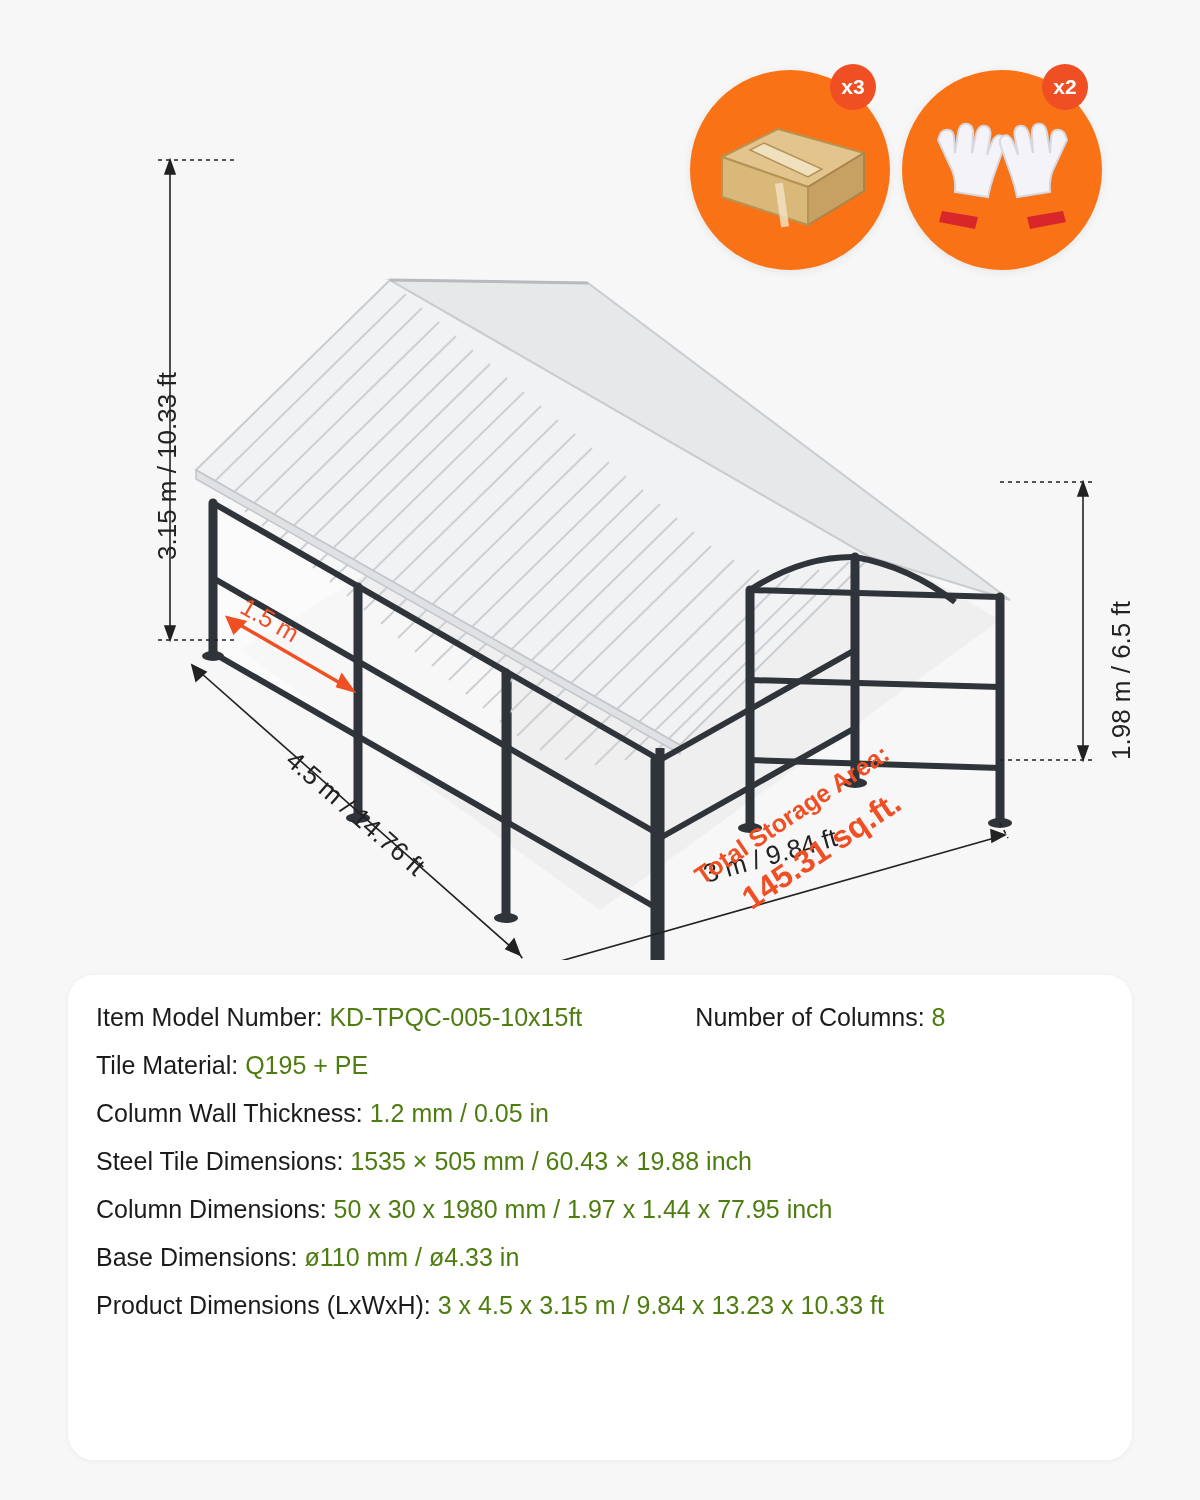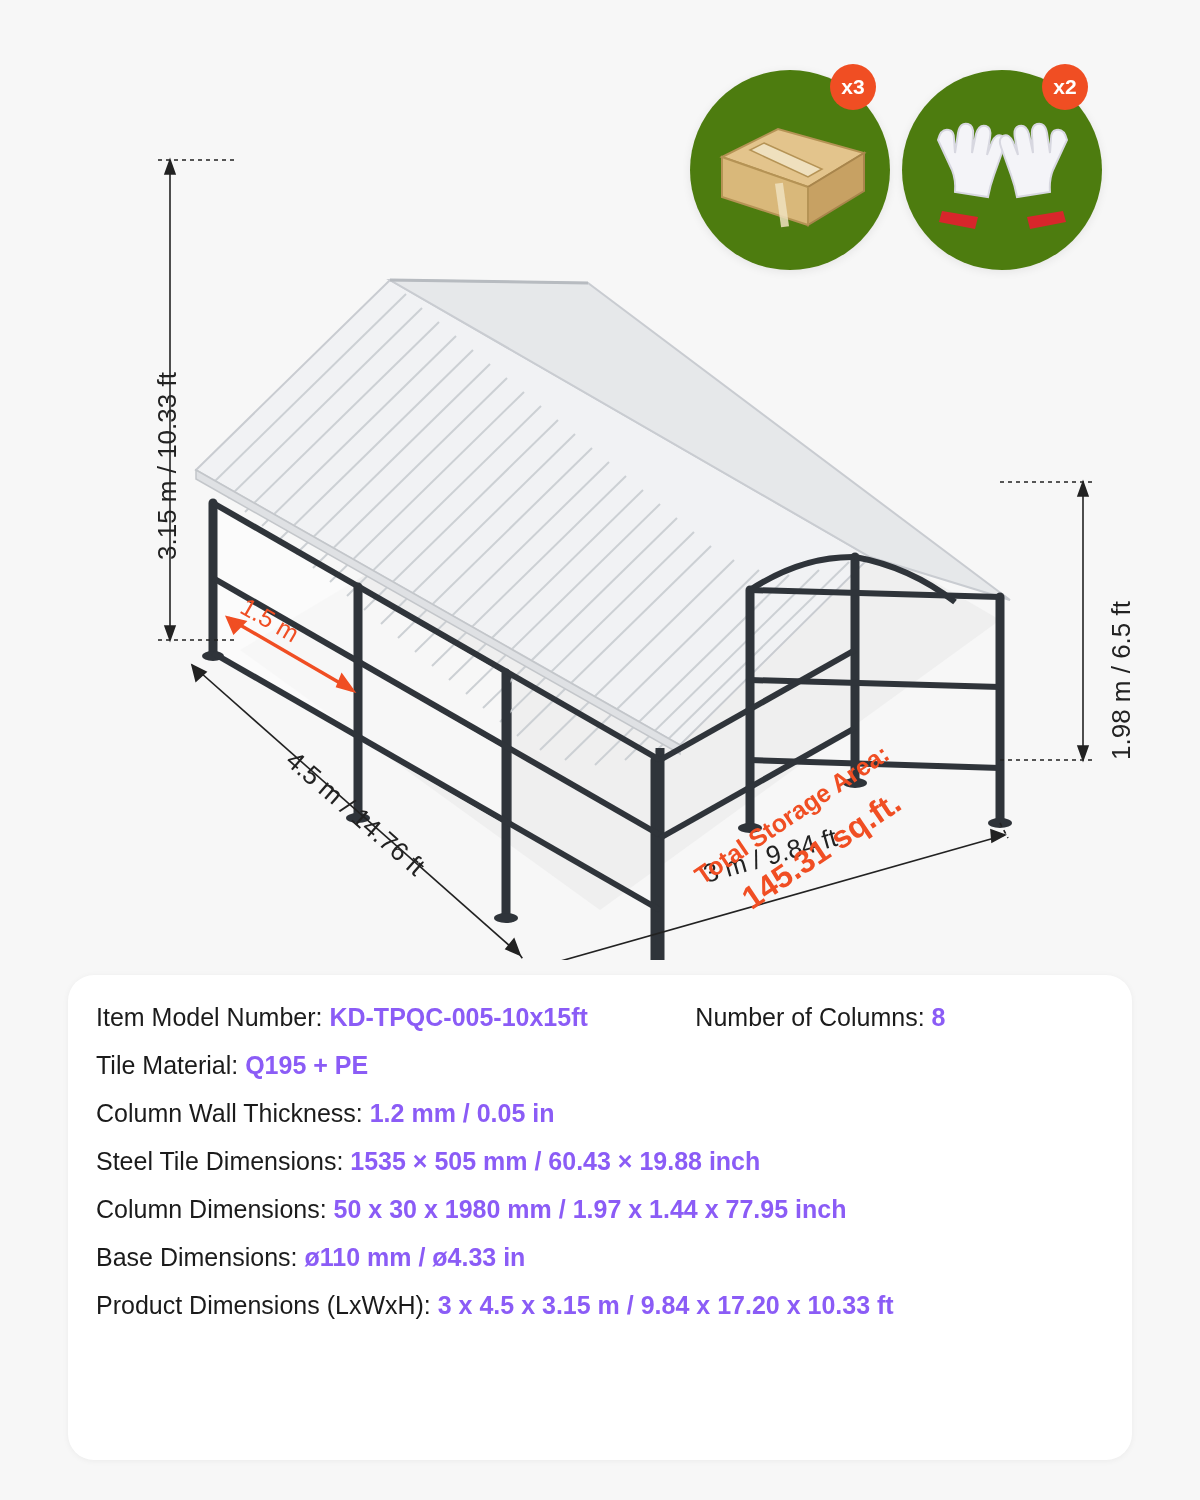--- a/index.html
+++ b/index.html
@@ -25,21 +25,21 @@
     position: absolute;
     top: 40px;
     width: 1200px;
     height: 250px;
   }
   .badge {
     position: absolute;
     width: 200px;
     height: 200px;
     border-radius: 50%;
-    background: #4d7c0f;
+    background: #f97316;
     box-shadow: 0 2px 10px rgba(0,0,0,0.08);
   }
   .badge.box { left: 690px; top: 30px; }
   .badge.gloves { left: 902px; top: 30px; }
   .badge-count {
     position: absolute;
     width: 46px;
     height: 46px;
     border-radius: 50%;
     background: #F04E23;
@@ -105,22 +105,22 @@
     display: flex;
     align-items: baseline;
     margin-bottom: 19px;
   }
   .spec-item {
     font-size: 25px;
     color: #1b1b1b;
     white-space: nowrap;
   }
   .spec-item .val {
-    color: #8b5cf6;
-    font-weight: bold;
+    color: #4d7c0f;
+    font-weight: normal;
   }
   .spec-col-left { width: 610px; }
   .spec-col-right { width: 420px; }
 </style>
 </head>
 <body>
 
 <div class="page">
 
   <div class="badge-wrap">
@@ -331,20 +331,20 @@
       <div class="spec-row">
         <div class="spec-item">
           <span>Base Dimensions:</span>
           <span class="val">ø110 mm / ø4.33 in</span>
         </div>
       </div>
 
       <div class="spec-row">
         <div class="spec-item">
           <span>Product Dimensions (LxWxH):</span>
-          <span class="val">3 x 4.5 x 3.15 m / 9.84  x 17.20  x 10.33 ft</span>
+          <span class="val">3 x 4.5 x 3.15 m / 9.84  x 13.23  x 10.33 ft</span>
         </div>
       </div>
 
     </div>
   </div>
 
 </div>
 
 </body></html>

